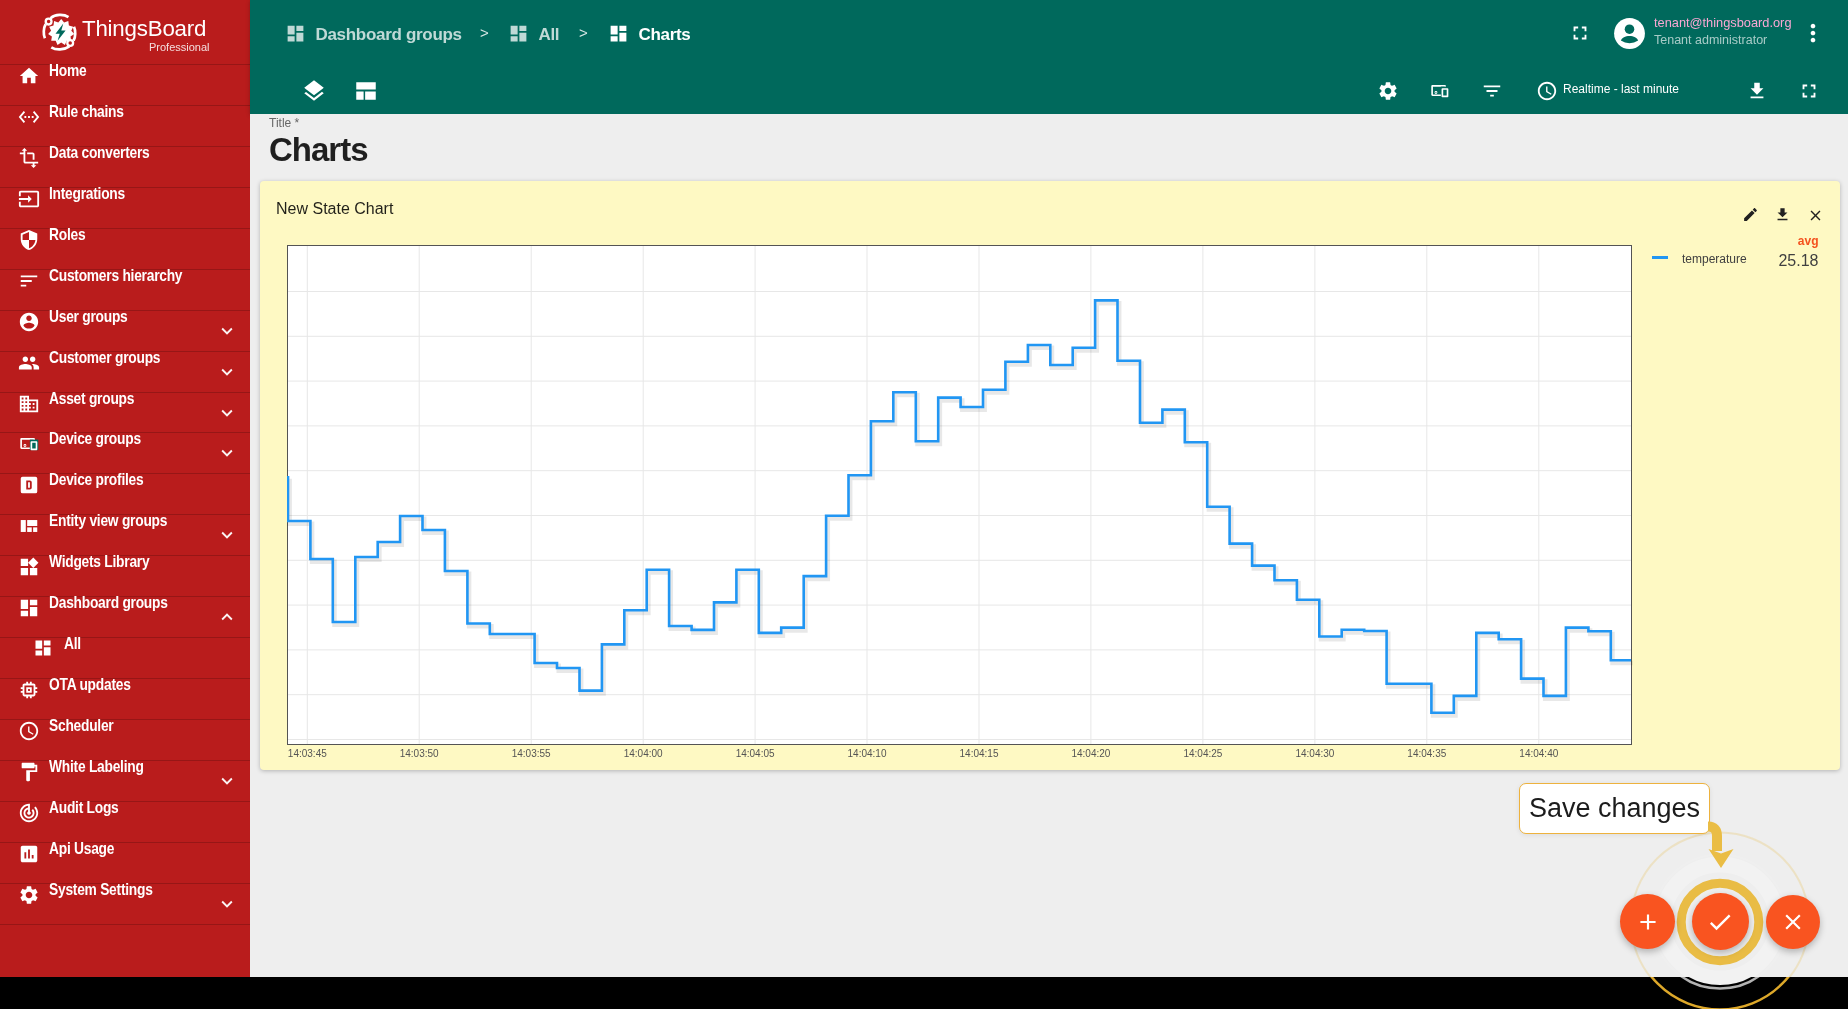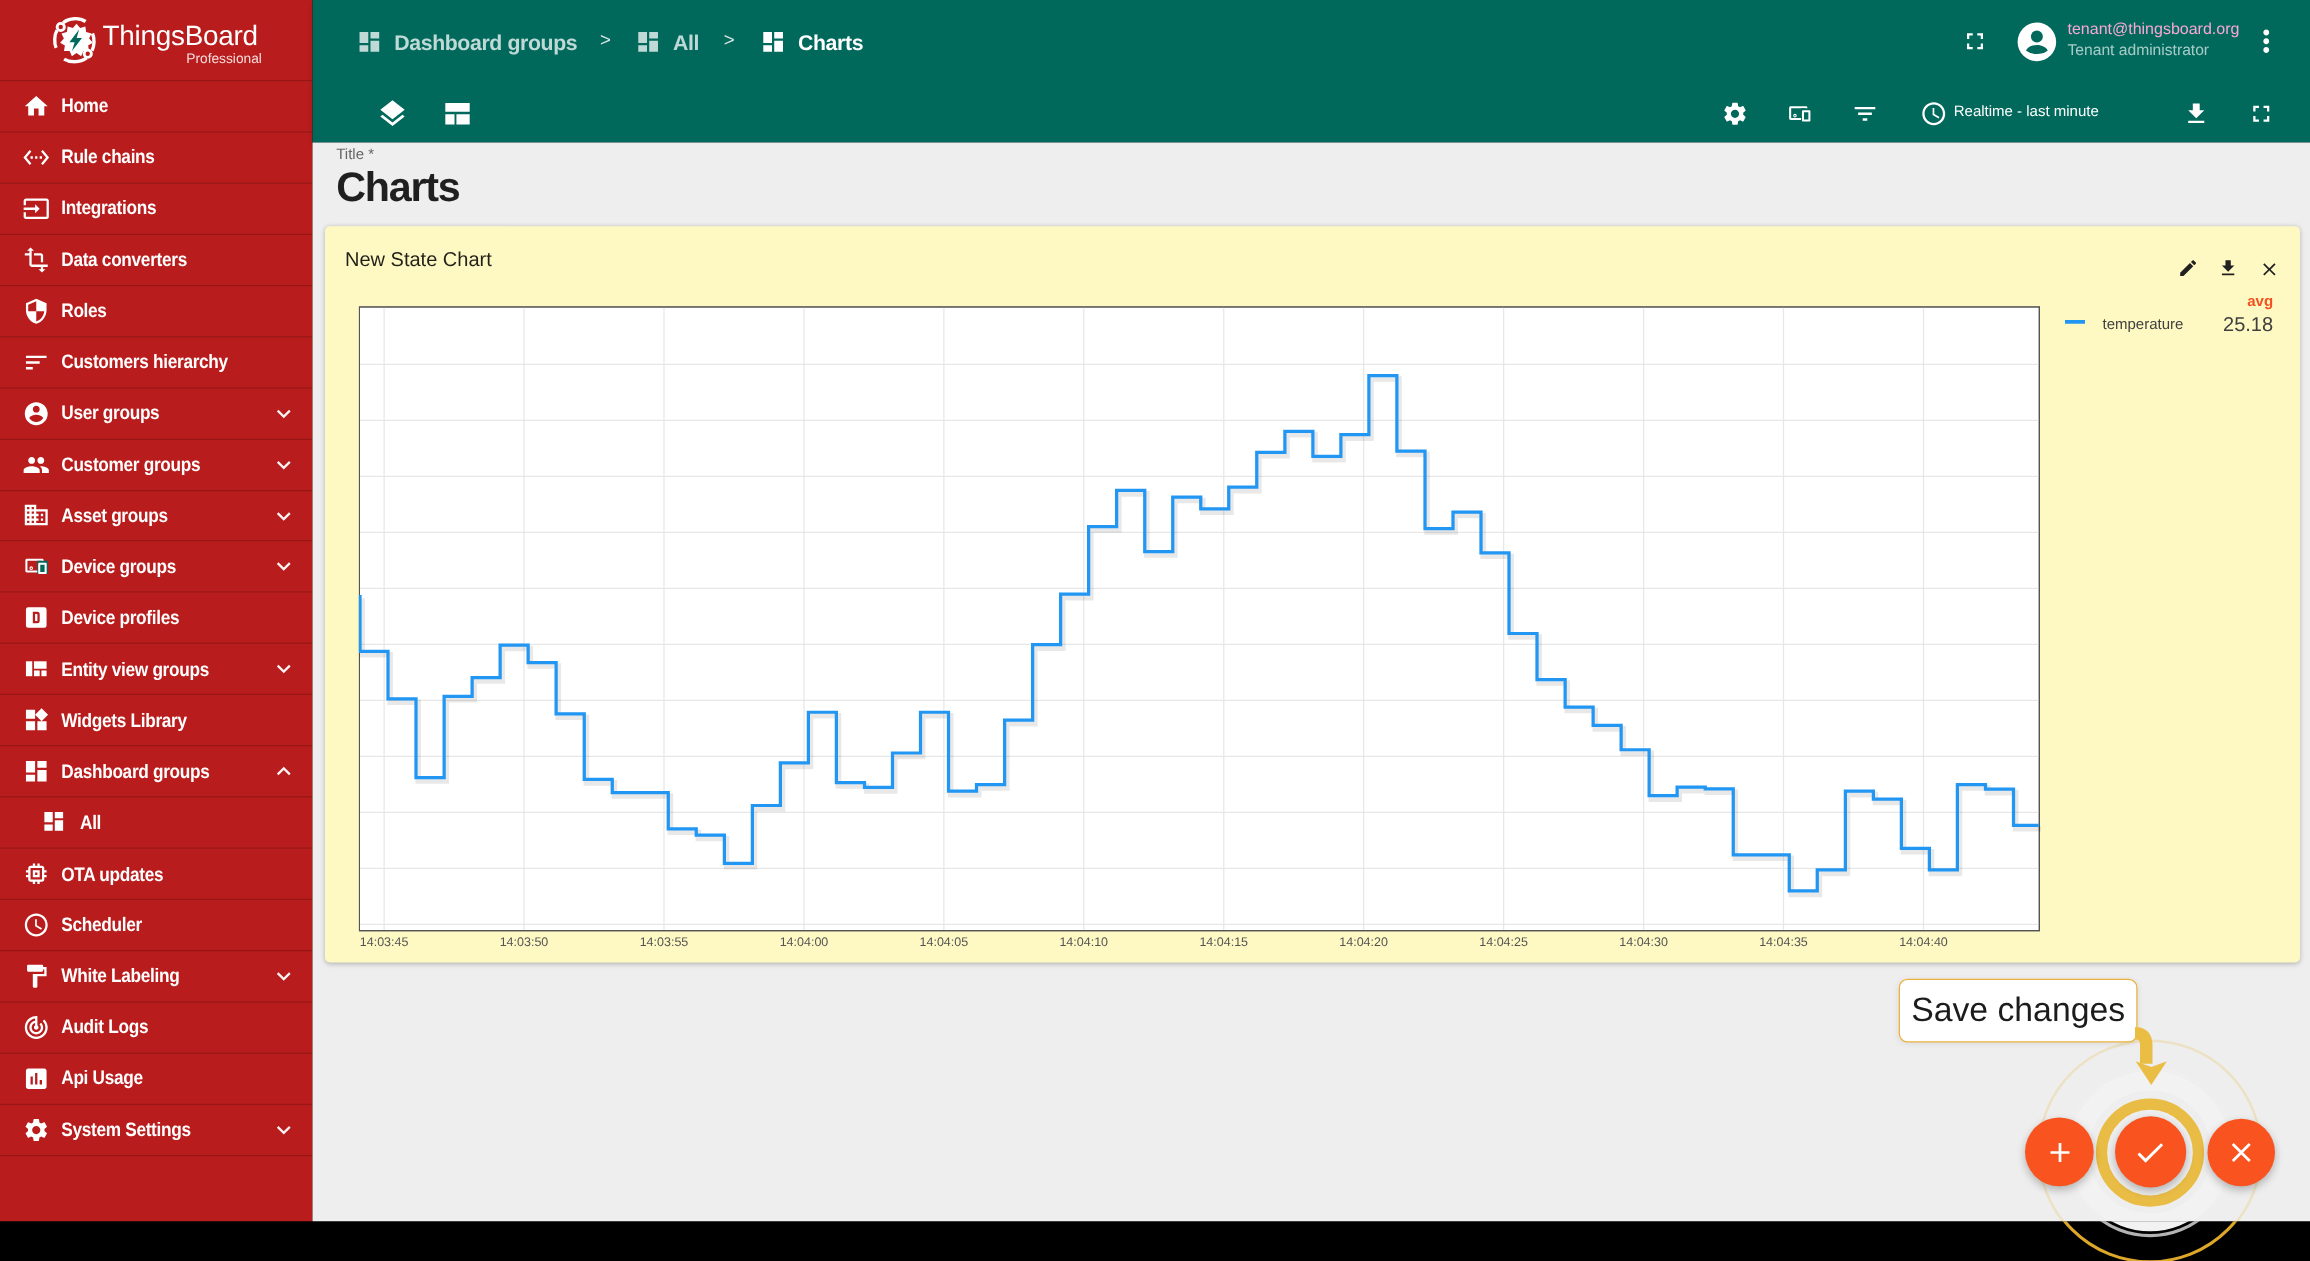--- a/index.html
+++ b/index.html
@@ -2,21 +2,21 @@
 <html><head><meta charset="utf-8">
 <style>
 * { margin:0; padding:0; box-sizing:border-box; }
 html,body { width:1848px; height:1009px; overflow:hidden; background:#000;
   font-family:"Liberation Sans", sans-serif; }
 .abs { position:absolute; }
 #sidebar { position:absolute; left:0; top:0; width:250px; height:977px; background:#b91c1c; }
 #logo { height:65px; border-bottom:1px solid rgba(0,0,0,0.18); position:relative; }
 #header { position:absolute; left:250px; top:0; width:1598px; height:114px; background:#00695c; box-shadow:0 1px 4px rgba(0,0,0,0.25); }
 #content { position:absolute; left:250px; top:114px; width:1598px; height:863px; background:#eee; }
-.mi { height:40.95px; display:flex; align-items:center; border-bottom:1px solid rgba(0,0,0,0.18);
+.mi { height:40.95px; display:flex; border-bottom:1px solid rgba(0,0,0,0.18);
   padding-left:18px; position:relative; }
 .mic { width:22px; height:22px; display:flex; }
 .ml { color:#fff; font-size:13.8px; font-weight:700; margin-left:9px; letter-spacing:-0.25px; transform:scaleY(1.13); }
 .chev { position:absolute; right:12px; top:9px; opacity:0.95; }
 .mi.child { padding-left:33px; }
 .crumb-ic { display:inline-flex; vertical-align:-4px; }
 #card { position:absolute; left:260px; top:181px; width:1579.5px; height:589px; background:#fef9c3;
   border-radius:4px; box-shadow:0 1px 4px rgba(0,0,0,0.25); }
 .fab { position:absolute; border-radius:50%; background:#f95420; display:flex;
   align-items:center; justify-content:center; box-shadow:0 3px 7px rgba(0,0,0,0.26); }
@@ -52,32 +52,32 @@
       <span class="mic">
         <svg width="22" height="22" viewBox="0 0 24 24" fill="#fff" xmlns="http://www.w3.org/2000/svg">
           <path d="M7.77 6.76 6.23 5.48.82 12l5.41 6.52 1.54-1.28L3.42 12l4.35-5.24zM7 13h2v-2H7v2zm10-2h-2v2h2v-2zm-6 2h2v-2h-2v2zm6.77-7.52-1.54 1.28L20.58 12l-4.35 5.24 1.54 1.28L23.18 12l-5.41-6.52z"></path>
         </svg>
       </span>
       <span class="ml">Rule chains</span>
     </div>
 <div class="mi">
       <span class="mic">
         <svg width="22" height="22" viewBox="0 0 24 24" fill="#fff" xmlns="http://www.w3.org/2000/svg">
+          <path d="M22 18v-2H8V4h2L7 1 4 4h2v2H2v2h4v8c0 1.1.9 2 2 2h8v2h-2l3 3 3-3h-2v-2h4zM10 8h6v6h2V8c0-1.1-.9-2-2-2h-6v2z"></path>
+        </svg>
+      </span>
+      <span class="ml">Data converters</span>
+    </div>
+<div class="mi">
+      <span class="mic">
+        <svg width="22" height="22" viewBox="0 0 24 24" fill="#fff" xmlns="http://www.w3.org/2000/svg">
           <path d="M21 3.01H3c-1.1 0-2 .9-2 2V9h2V4.99h18v14.03H3V15H1v4.01c0 1.1.9 1.98 2 1.98h18c1.1 0 2-.88 2-1.98v-14c0-1.11-.9-2-2-2zM11 16l4-4-4-4v3H1v2h10v3z"></path>
         </svg>
       </span>
       <span class="ml">Integrations</span>
-    </div>
-<div class="mi">
-      <span class="mic">
-        <svg width="22" height="22" viewBox="0 0 24 24" fill="#fff" xmlns="http://www.w3.org/2000/svg">
-          <path d="M22 18v-2H8V4h2L7 1 4 4h2v2H2v2h4v8c0 1.1.9 2 2 2h8v2h-2l3 3 3-3h-2v-2h4zM10 8h6v6h2V8c0-1.1-.9-2-2-2h-6v2z"></path>
-        </svg>
-      </span>
-      <span class="ml">Data converters</span>
     </div>
 <div class="mi">
       <span class="mic">
         <svg width="22" height="22" viewBox="0 0 24 24" fill="#fff" xmlns="http://www.w3.org/2000/svg">
           <path d="M12 1 3 5v6c0 5.55 3.84 10.74 9 12 5.16-1.26 9-6.45 9-12V5l-9-4zm0 10.99h7c-.53 4.12-3.28 7.79-7 8.94V12H5V6.3l7-3.11v8.8z"></path>
         </svg>
       </span>
       <span class="ml">Roles</span>
     </div>
 <div class="mi">

